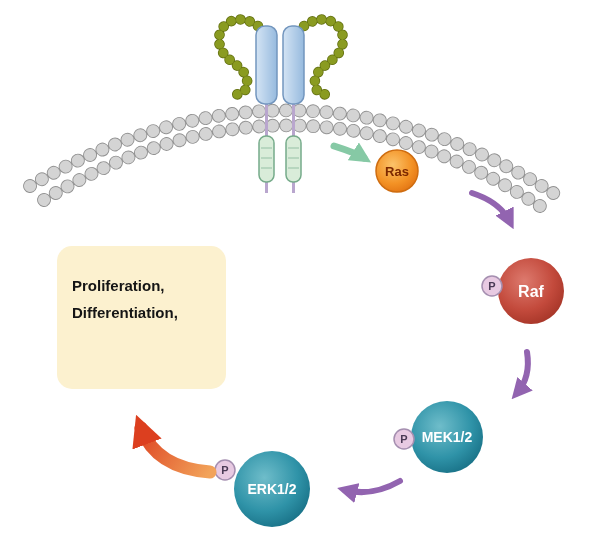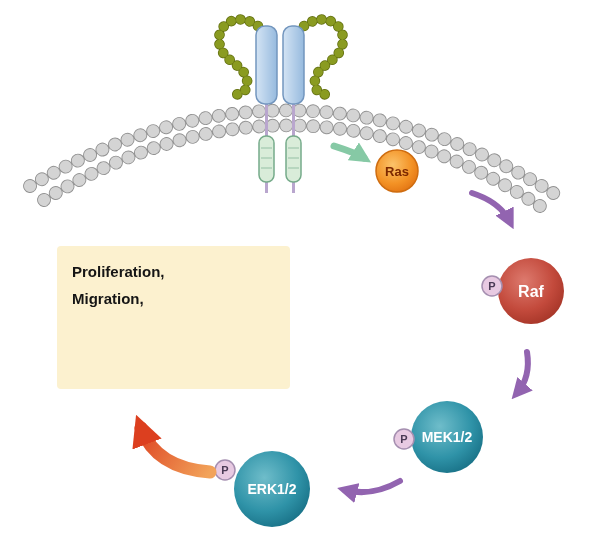--- a/index.html
+++ b/index.html
@@ -29,26 +29,26 @@
   }
   .p-label {
     font-weight: bold;
     fill: #4a3a55;
     font-size: 11px;
   }
   .outcome-box {
     position: absolute;
     left: 57px;
     top: 246px;
-    width: 233px;
+    width: 169px;
     height: 143px;
     background: #fcf1cf;
-    border-radius: 4px;
+    border-radius: 15px;
     box-sizing: border-box;
-    padding: 12px 0 0 15px;
+    padding: 26px 0 0 15px;
   }
   .outcome-line {
     font-size: 15px;
     font-weight: bold;
     color: #151515;
     line-height: 27px;
     white-space: nowrap;
   }
 </style>
 </head>
@@ -159,16 +159,16 @@
       <text class="node-label" x="272" y="494" text-anchor="middle" font-size="14">ERK1/2</text>
       <circle cx="225" cy="470" r="10" fill="#e8cae2" stroke="#a58fb0" stroke-width="1.5"></circle>
       <text class="p-label" x="225" y="474" text-anchor="middle">P</text>
     </g>
 
     <path d="M210 472 Q156 468 141 428" fill="none" stroke="url(#gradOrangeArrow)" stroke-width="13" stroke-linecap="round" marker-end="url(#arrOrangeM)"></path>
   </svg>
 
   <div class="outcome-box">
     <div class="outcome-line">Proliferation,</div>
-    <div class="outcome-line">Migration,</div>
+    <div class="outcome-line">Differentiation,</div>
   </div>
 
 </div>
 
 </body></html>

